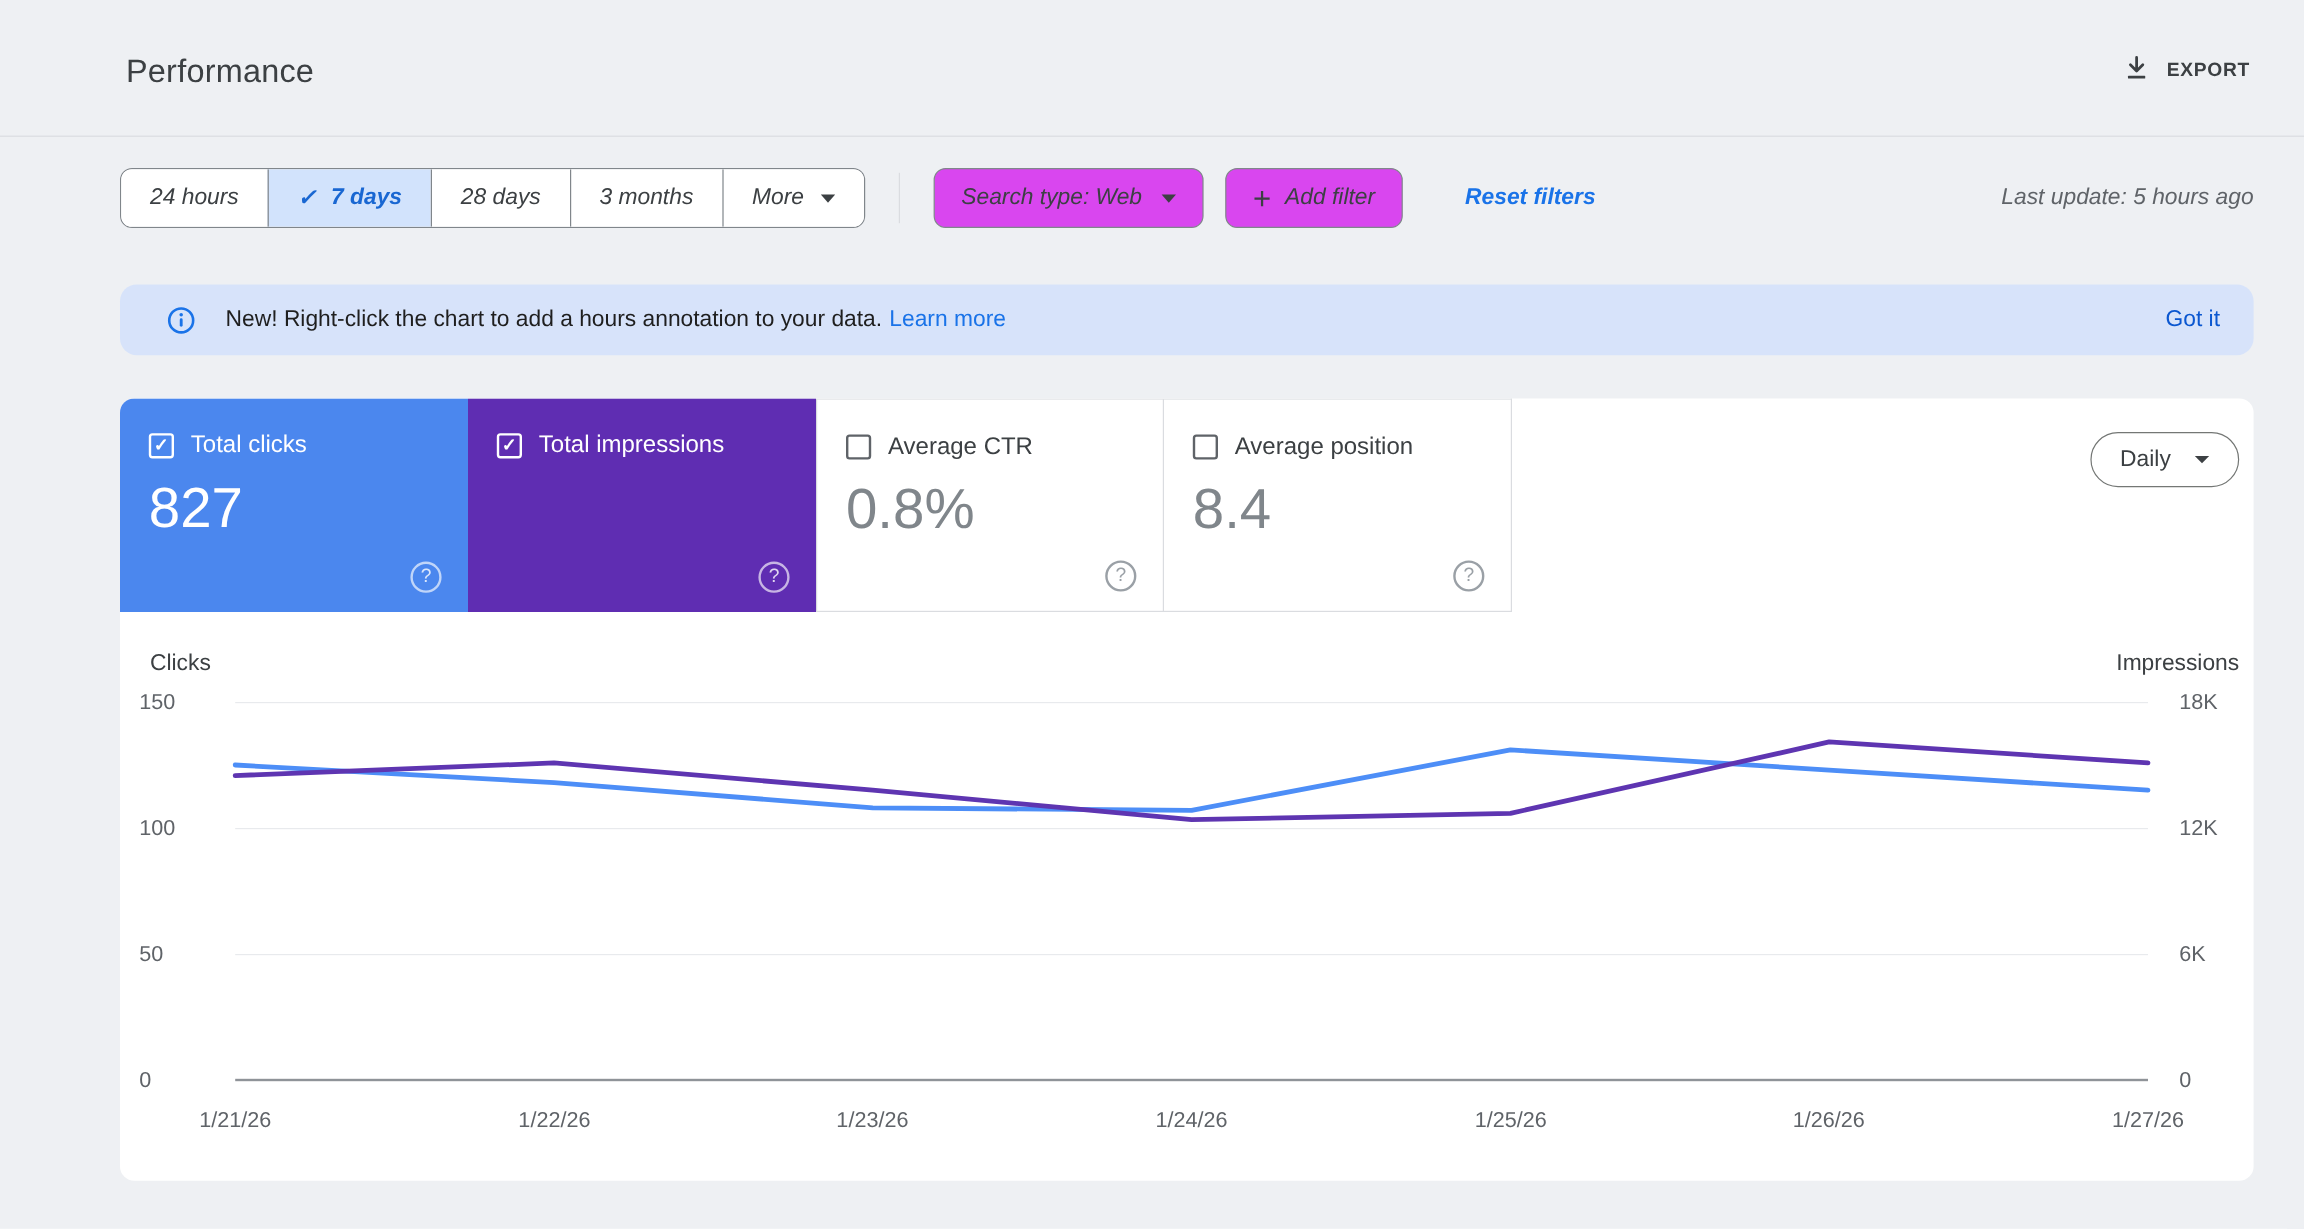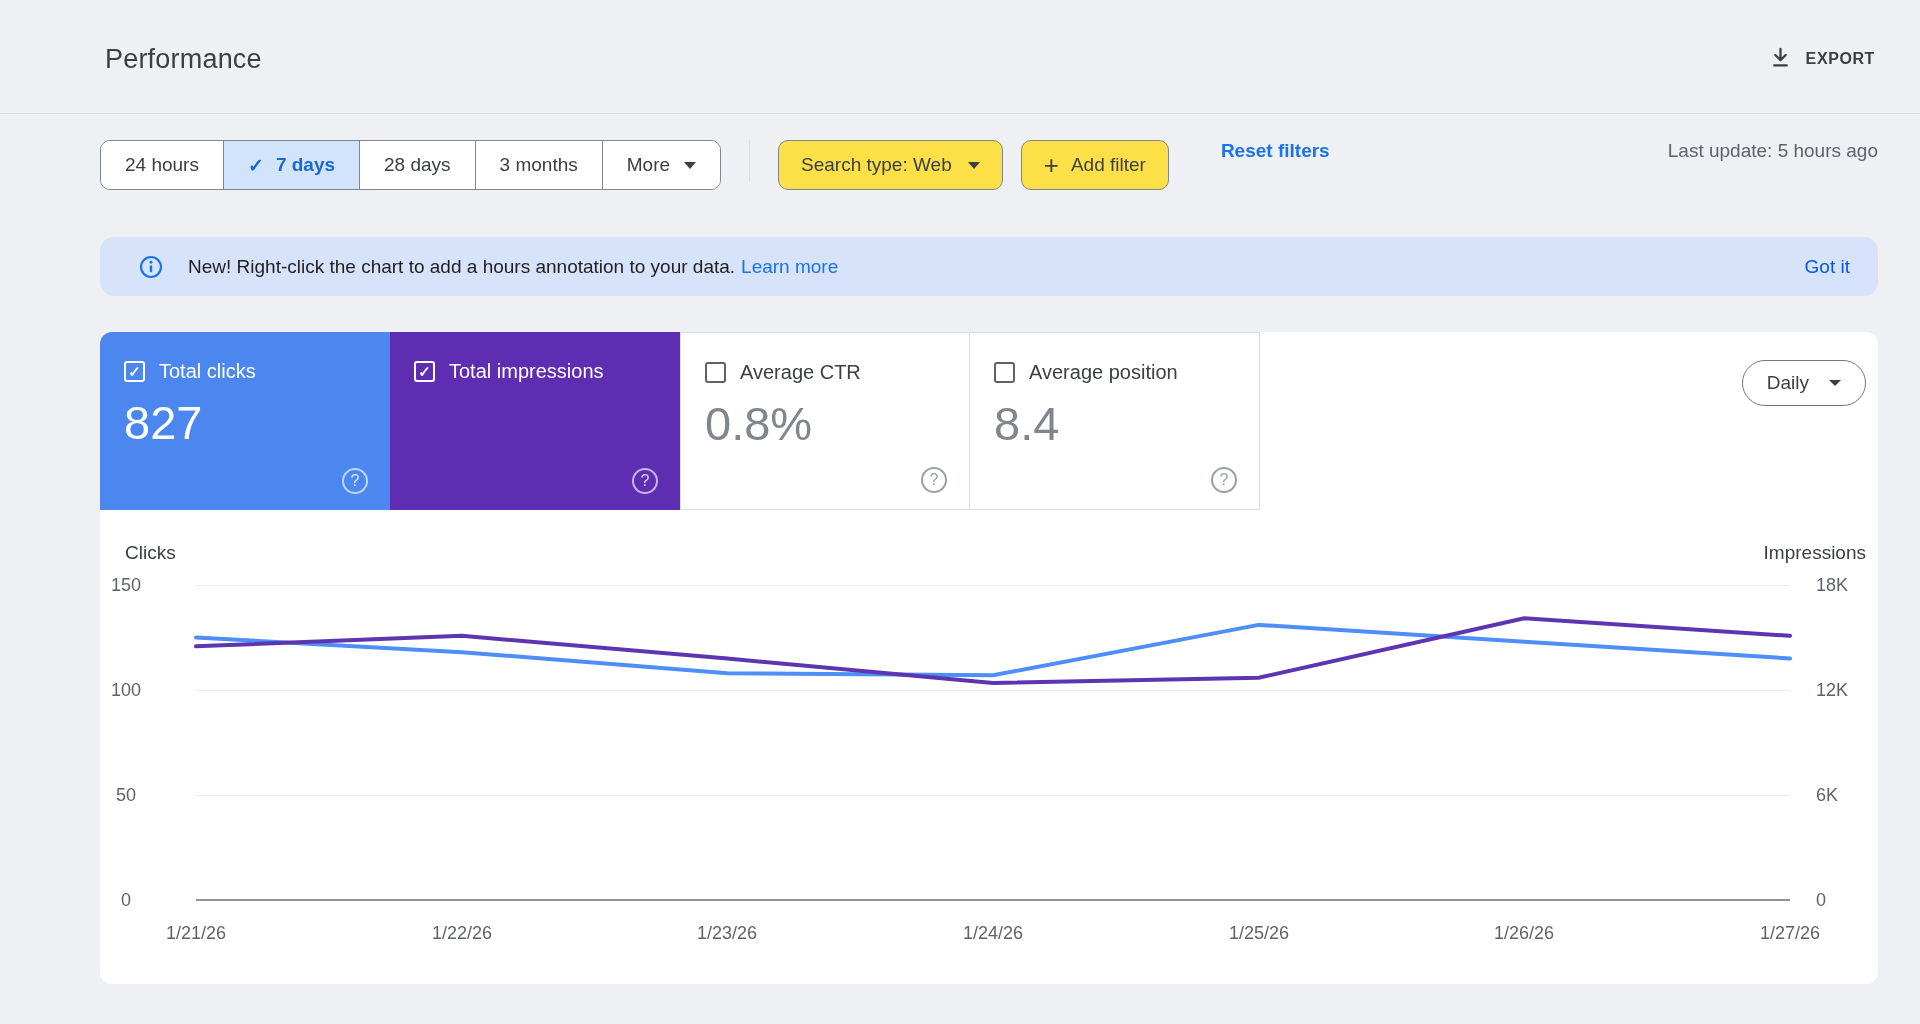--- a/index.html
+++ b/index.html
@@ -18,22 +18,22 @@
   }
   .page-title { font-size:27px; font-weight:400; color:#3c4043; letter-spacing:.2px; }
   .export-btn {
     display:flex; align-items:center; gap:14px; cursor:pointer;
     font-size:16px; font-weight:700; letter-spacing:.6px; color:#3c4043;
   }
   .hdr-divider { height:1px; background:#dadce0; width:100%; margin-top:29px; }
 
   
   .filter-row {
-    display:flex; 
-    margin:26px 42px 0 100px; height:50px;
+    display:flex; align-items:center;
+    margin:26px 42px 0 100px; height:50px;font-style:italic;
   }
   .seg-group {
     display:flex; height:50px; border:1px solid #80868b; border-radius:10px;
     overflow:hidden; background:#fff;
   }
   .seg-btn {
     display:flex; align-items:center; padding:0 24px; font-size:19px;
     color:#3c4043; border-left:1px solid #80868b; cursor:pointer; background:#fff;
     white-space:nowrap;
   }
@@ -41,21 +41,21 @@
   .seg-btn.selected { background:#d2e3fc; color:#1967d2; font-weight:700; }
   .seg-btn .check { margin-right:12px; font-size:19px; }
   .seg-btn .caret { margin-left:14px; }
   .caret {
     width:0; height:0; border-left:6px solid transparent; border-right:6px solid transparent;
     border-top:7px solid #3c4043; display:inline-block;
   }
   .v-divider { width:1px; height:42px; background:#dadce0; margin:0 28px; }
   .pill-btn {
     display:flex; align-items:center; height:50px; padding:0 22px;
-    border:1px solid #80868b; border-radius:10px; background:#fde047;
+    border:1px solid #80868b; border-radius:10px; background:#d946ef;
     font-size:19px; color:#3c4043; cursor:pointer; white-space:nowrap;
   }
   .pill-btn .caret { margin-left:16px; }
   .pill-btn + .pill-btn { margin-left:18px; }
   .plus-glyph { font-size:26px; font-weight:400; margin-right:12px; line-height:1; color:#3c4043; }
   .reset-link { margin-left:52px; font-size:19px; font-weight:700; color:#1a73e8; cursor:pointer; }
   .last-update { margin-left:auto; font-size:19px; color:#5f6368; }
 
   
   .banner {
@@ -107,21 +107,21 @@
     display:flex; align-items:center; border:1px solid #747775; border-radius:23px;
     font-size:19px; color:#3c4043; background:#fff; cursor:pointer;
   }
   .daily-btn .caret { margin-left:20px; border-top-width:6px; }
 
   
   .axis-title { position:absolute; font-size:19px; color:#3c4043; }
   .axis-title.left { left:25px; top:210px; }
   .axis-title.right { right:12px; top:210px; }
   .tick { position:absolute; font-size:18px; color:#5f6368; height:22px; line-height:22px; }
-  .tick.left { left:0; width:52px; text-align:center; }
+  .tick.left { left:16px; width:52px; text-align:left; }
   .tick.right { left:1716px; text-align:left; }
   .gridline { position:absolute; left:96px; width:1594px; height:1px; background:#e8eaed; }
   .gridline.zero { height:2px; background:#8f9398; }
   .date-label { position:absolute; top:591px; width:100px; text-align:center; font-size:18px; color:#5f6368; }
   #chart-svg { position:absolute; left:0; top:0; }
 </style>
 </head>
 <body>
 
 <div class="topbar">

